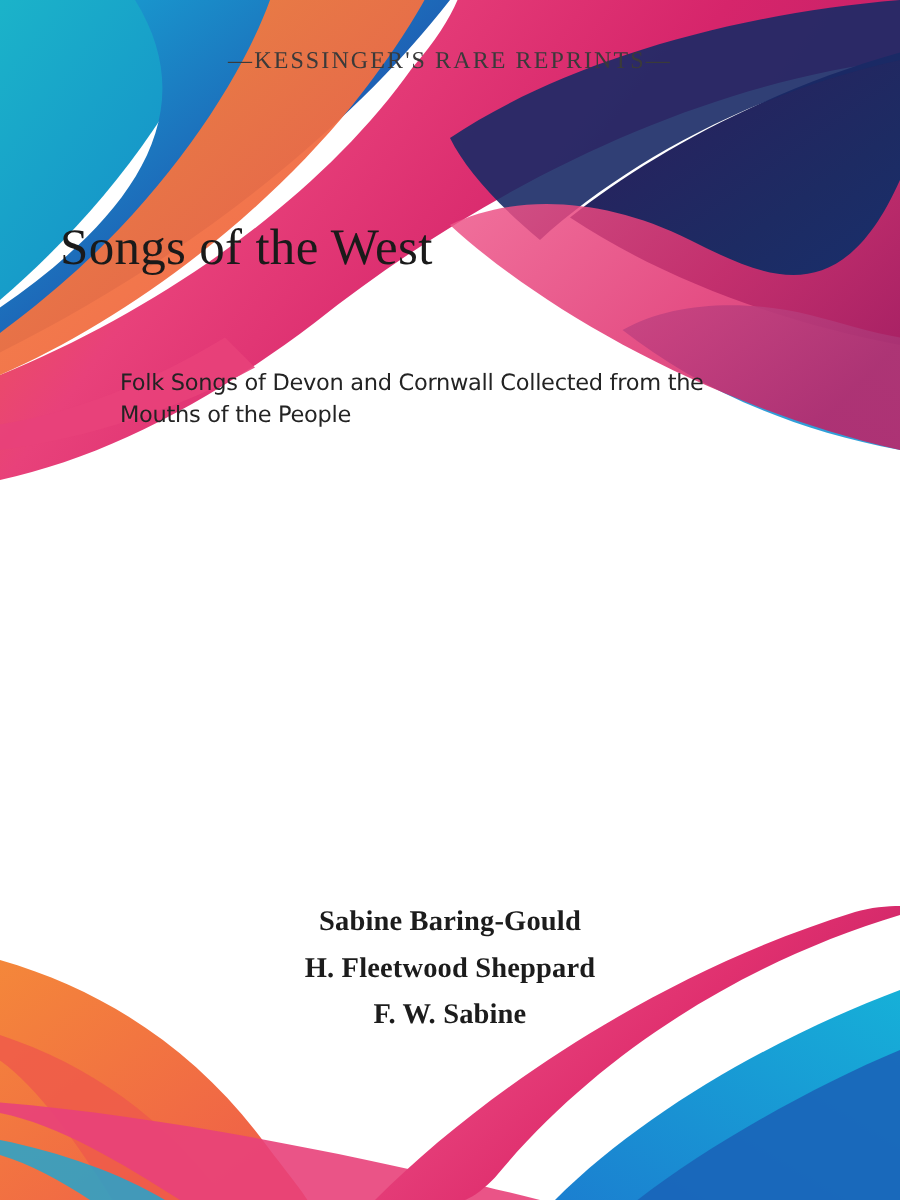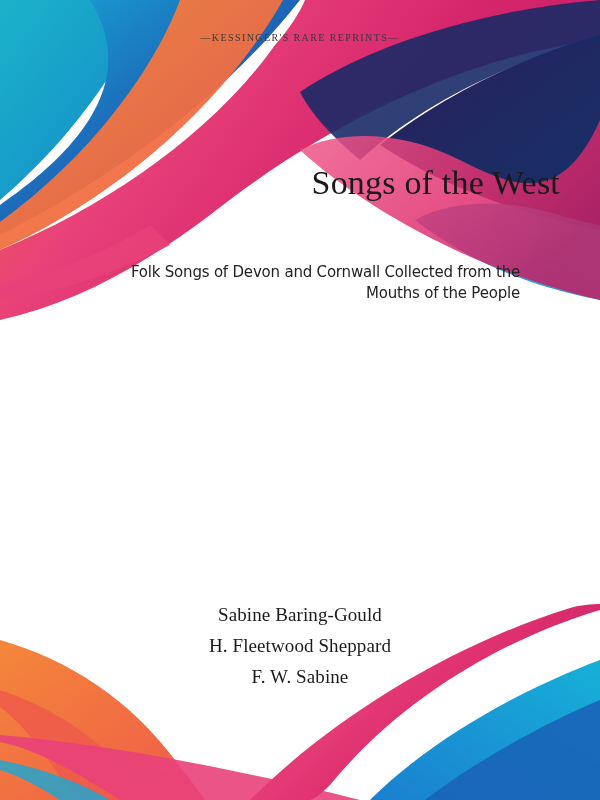--- a/index.html
+++ b/index.html
@@ -26,30 +26,30 @@
   .content {
     position: absolute;
     inset: 0;
     display: flex;
     flex-direction: column;
     align-items: center;
   }
   .imprint {
     margin-top: 32px;
     font-family: "Liberation Serif", serif;
-    font-size: 10px;
+    font-size: 16px;
     letter-spacing: 1.4px;
     color: #3a3a3a;
     text-align: left;
     white-space: nowrap;
   }
   .title-block {
-    margin-top: 120px;
+    margin-top: 96px;
     width: 520px;
-    text-align: right;
+    text-align: left;
   }
   .main-title {
     font-family: "Liberation Serif", serif;
     font-size: 34px;
     font-weight: 400;
     color: #1a1a1a;
     letter-spacing: 0.2px;
     line-height: 1.2;
   }
   .subtitle {
@@ -65,21 +65,21 @@
   .authors {
     position: absolute;
     top: 600px;
     left: 0;
     right: 0;
     text-align: center;
   }
   .author {
     font-family: "Liberation Serif", serif;
     font-size: 19px;
-    font-weight: 400;
+    font-weight: 700;
     color: #1c1c1c;
     line-height: 1.62;
     letter-spacing: 0.1px;
   }
 </style>
 </head>
 <body>
 
 <div class="cover">
 

